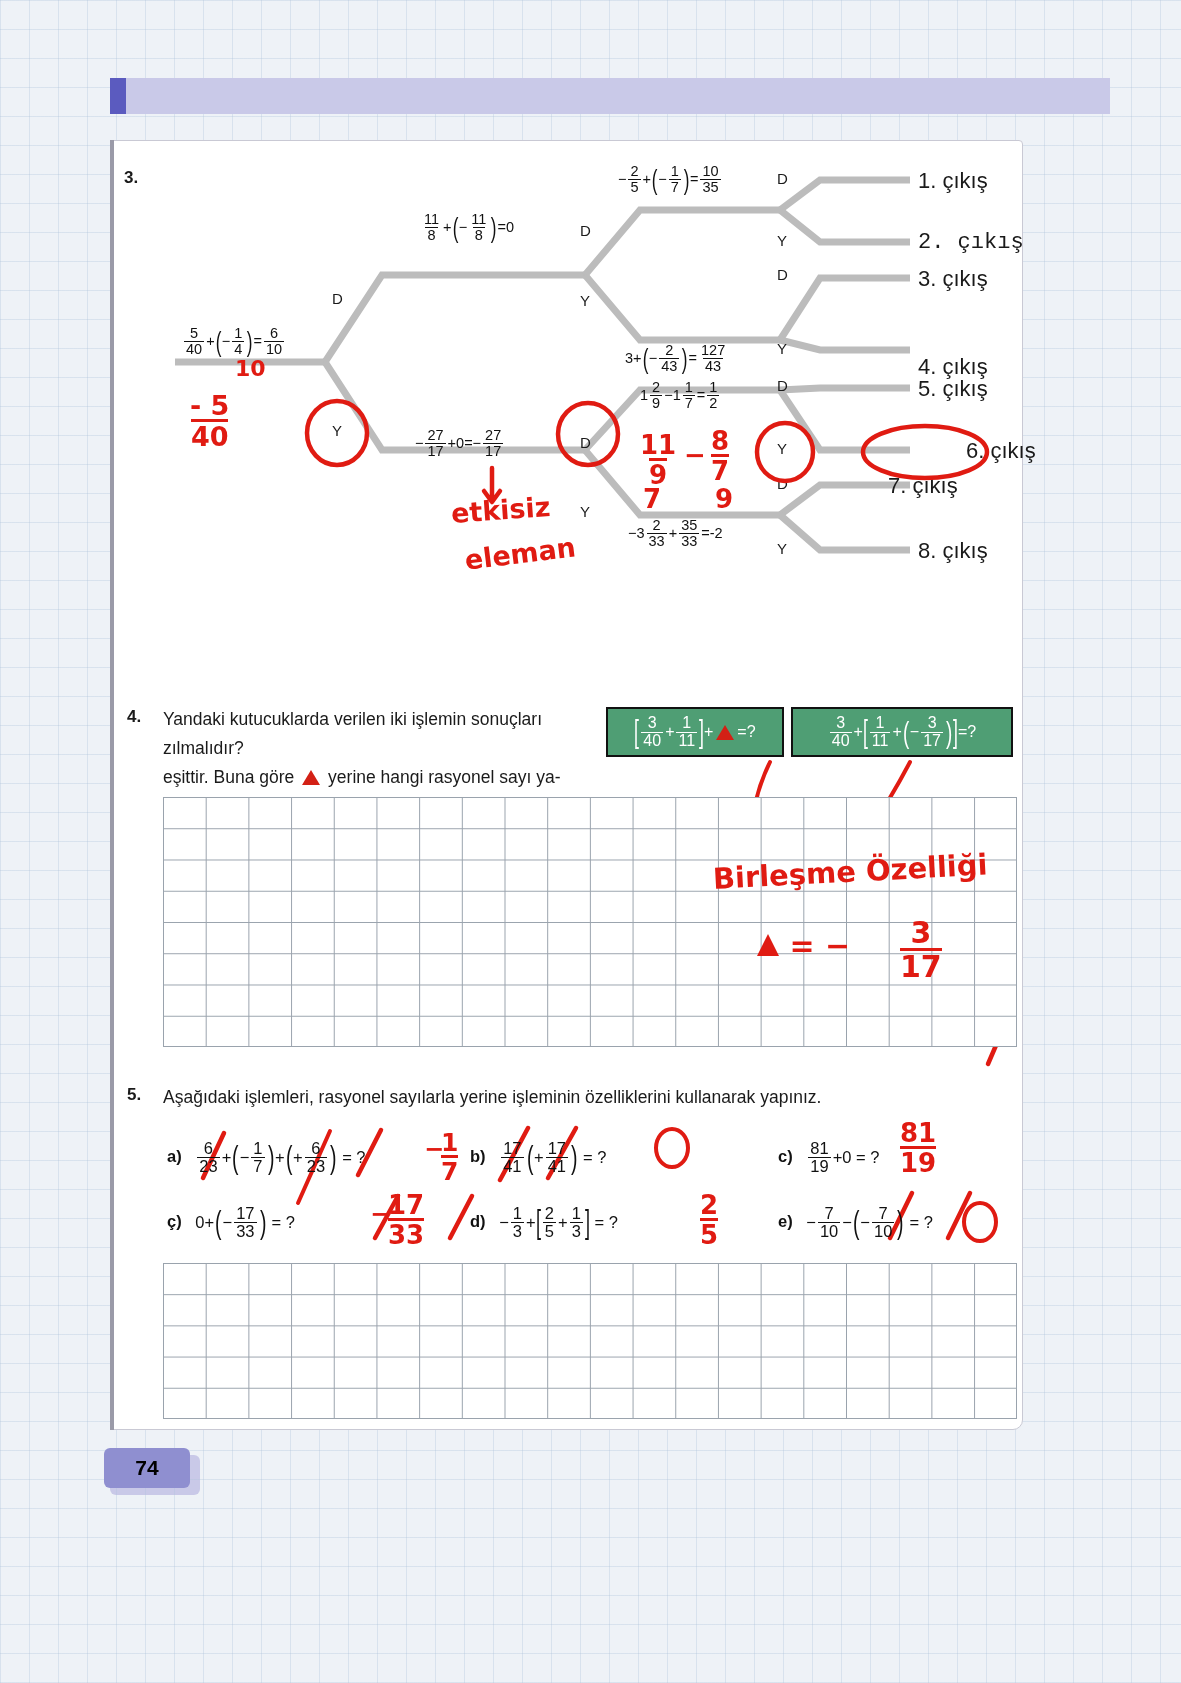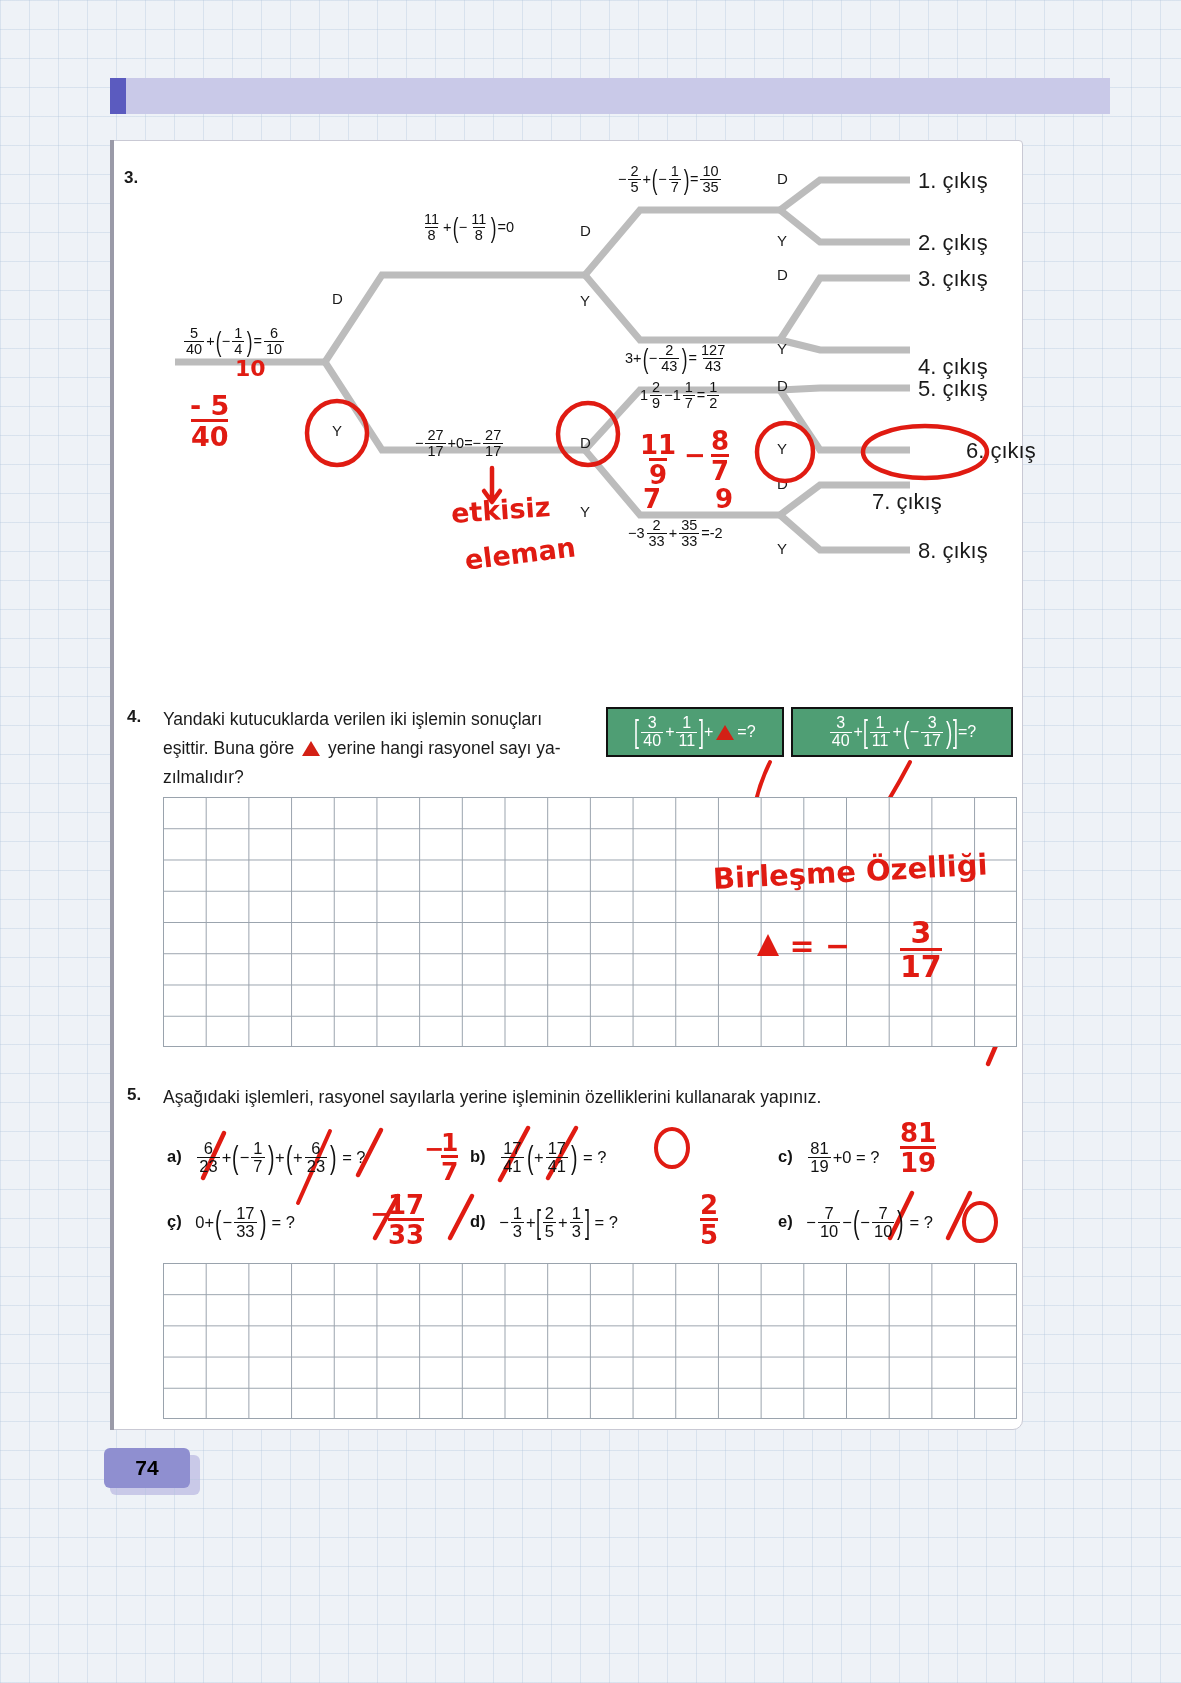--- a/index.html
+++ b/index.html
@@ -296,26 +296,26 @@
   <div class="tnode" style="left:657px; top:20px;">D</div>
   <div class="tnode" style="left:657px; top:82px;">Y</div>
   <div class="tnode" style="left:657px; top:116px;">D</div>
   <div class="tnode" style="left:657px; top:190px;">Y</div>
   <div class="tnode" style="left:657px; top:227px;">D</div>
   <div class="tnode" style="left:657px; top:290px;">Y</div>
   <div class="tnode" style="left:657px; top:325px;">D</div>
   <div class="tnode" style="left:657px; top:390px;">Y</div>
 
   <div class="tout" style="left:798px; top:18px;">1. çıkış</div>
-  <div class="tout" style="left:798px; top:80px;">2. çıkış</div>
+  <div class="tout" style="left:798px; top:80px;font-family:Liberation Mono, monospace;">2. çıkış</div>
   <div class="tout" style="left:798px; top:116px;">3. çıkış</div>
   <div class="tout" style="left:798px; top:188px;margin-top:16px;">4. çıkış</div>
   <div class="tout" style="left:798px; top:226px;">5. çıkış</div>
   <div class="tout" style="left:798px; top:288px;margin-left:48px;">6. çıkış</div>
-  <div class="tout" style="left:752px; top:323px;margin-top:16px;">7. çıkış</div>
+  <div class="tout" style="left:768px; top:323px;">7. çıkış</div>
   <div class="tout" style="left:798px; top:388px;">8. çıkış</div>
 </div>
 
 <svg class="ink" width="1181" height="1683">
   <g stroke="#e01b12" fill="none" stroke-width="4.5" stroke-linecap="round" stroke-linejoin="round">
 
     <ellipse cx="337" cy="433" rx="30" ry="32"></ellipse>
 
     <ellipse cx="588" cy="434" rx="30" ry="31"></ellipse>
 
@@ -370,26 +370,26 @@
 </div>
 <div class="hw" style="left:643px; top:484px; font-size:26px;">7</div>
 <div class="hw" style="left:715px; top:484px; font-size:26px;">9</div>
 
 <div class="body-text" style="left:163px; top:592px; width:850px;">
 </div>
 
 <div class="qnum" style="left:127px; top:707px;">4.</div>
 <div class="body-text" style="left:163px; top:705px; width:440px;">
   <div>Yandaki kutucuklarda verilen iki işlemin sonuçları</div>
+  <div>zılmalıdır?</div>
   <div>
     <span>eşittir. Buna göre</span>
     <span class="tri"></span>
     <span>yerine hangi rasyonel sayı ya-</span>
   </div>
-  <div>zılmalıdır?</div>
 </div>
 
 <div class="gbox" style="left:606px; top:707px; width:178px; height:50px;">
   <span class="mf">
     <span class="brkt">[</span>
     <span class="frac">
         <span class="num">3</span>
         <span class="den">40</span>
       </span>
     <span>+</span>

